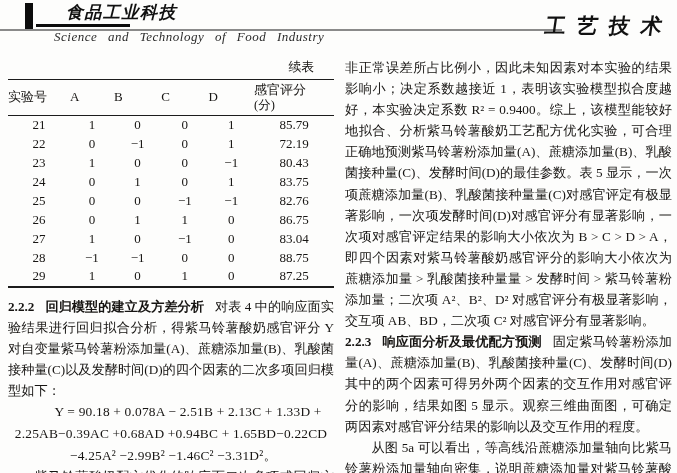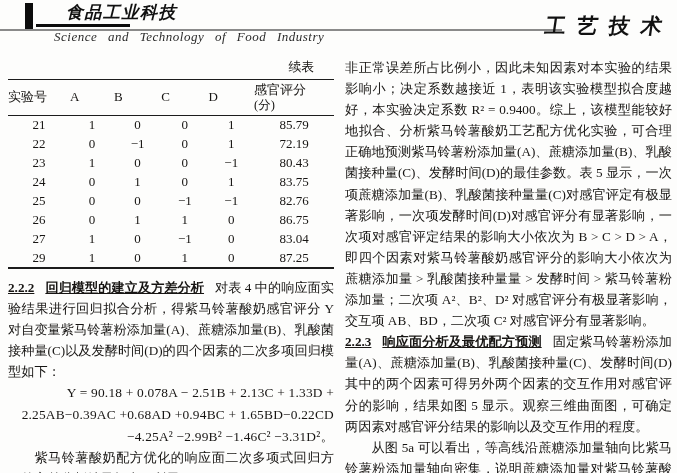--- a/index.html
+++ b/index.html
@@ -34,25 +34,25 @@
     border-top:1.5px solid #1c1c1c;border-bottom:2.3px solid #1c1c1c;}
   table.otbl th{font-weight:400;padding:2px 0 3px 0;border-bottom:1.5px solid #1c1c1c;}
   table.otbl td{padding:1.45px 0;text-align:center;}
   table.otbl th{text-align:left;}
   .hdr-unit{display:block;font-size:12.5px;line-height:14px;}
   col.c-run{width:19%}col.c-a{width:13.5%}col.c-b{width:14.5%}
   col.c-c{width:14.5%}col.c-d{width:14%}col.c-score{width:24.5%}
   
   .para{margin:0;}
   .p-sec{margin-top:8px;}
-  .b{font-weight:700;text-decoration:underline;}
+  .b{font-weight:700;}
   .secnum{margin-right:11px;}
   .sectitle{margin-right:11px;}
   .indent{text-indent:2em;}
-  .eq{font-size:13.4px;line-height:21.6px;text-align:right;white-space:nowrap;letter-spacing:.2px;}
+  .eq{font-size:13.4px;line-height:21.6px;text-align:center;white-space:nowrap;letter-spacing:.2px;}
   .eq .l1{padding-left:34px;}
   .eq .l3{padding-left:5px;}
 </style>
 </head>
 <body>
 
 <div class="page">
 
   <div class="logo-block"></div>
   <div class="logo-text">食品工业科技</div>
@@ -137,20 +137,28 @@
           </tr>
           <tr>
             <td>27</td>
             <td>1</td>
             <td>0</td>
             <td>−1</td>
             <td>0</td>
             <td>83.04</td>
           </tr>
           <tr>
+            <td>28</td>
+            <td>−1</td>
+            <td>−1</td>
+            <td>0</td>
+            <td>0</td>
+            <td>88.75</td>
+          </tr>
+          <tr>
             <td>29</td>
             <td>1</td>
             <td>0</td>
             <td>1</td>
             <td>0</td>
             <td>87.25</td>
           </tr>
         </tbody>
     </table>
 

